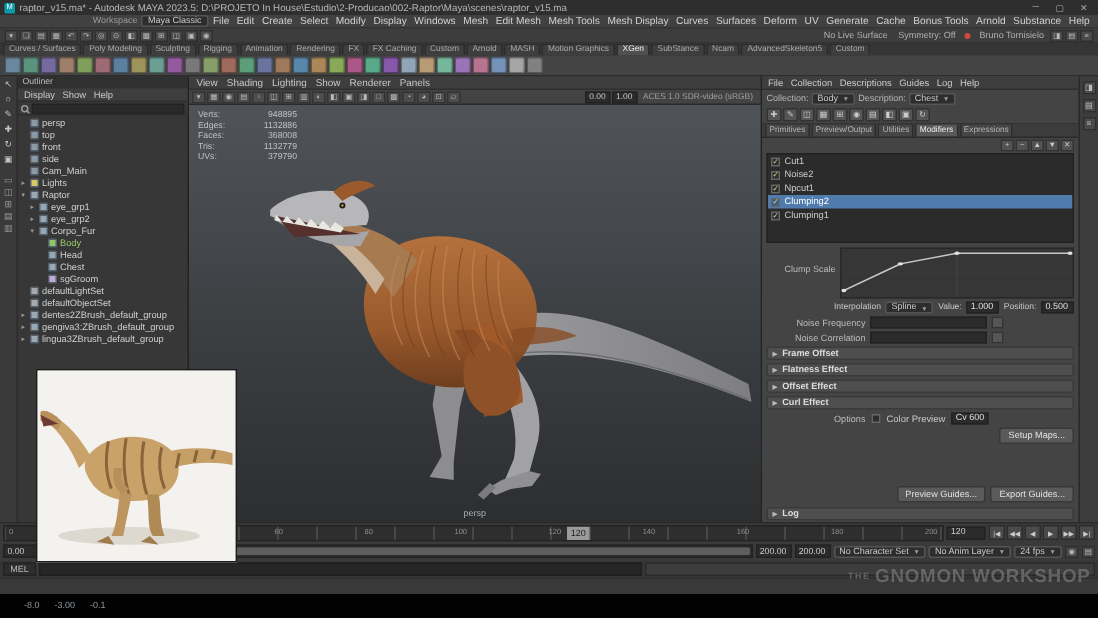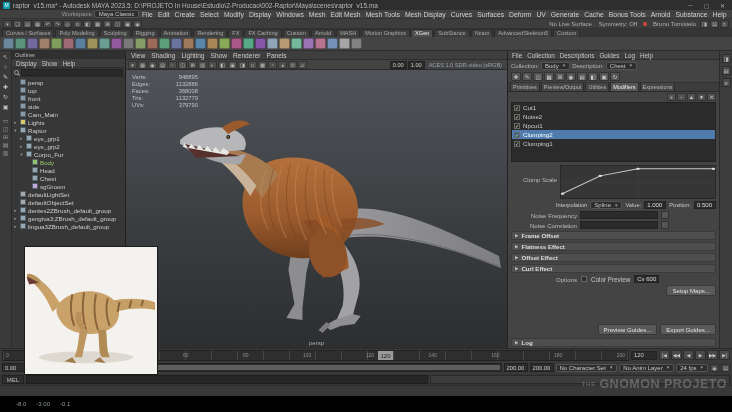--- a/index.html
+++ b/index.html
@@ -783,16 +783,16 @@
       </g>
       <path d="M56,82 C54,94 54,104 50,112 L58,112 C60,102 62,92 64,84 Z" fill="#bd9560"></path>
       <path d="M74,84 C76,96 74,106 78,112 L86,112 C82,102 84,92 82,84 Z" fill="#b08a55"></path>
       <path d="M48,112 l-8,4 l12,2 Z" fill="#a07c4c"></path>
       <path d="M76,112 l-6,4 l12,2 Z" fill="#a07c4c"></path>
       <path d="M52,66 C50,74 52,80 58,84 L62,80 C56,76 56,70 58,66 Z" fill="#b88f58"></path>
     </svg>
   </div>
 
   <div id="watermark">
-    <span class="the">THE</span><span class="name">GNOMON PROJETO</span>
+    <span class="the">THE</span><span class="name">GNOMON WORKSHOP</span>
   </div>
 
 </div>
 
 </body></html>

